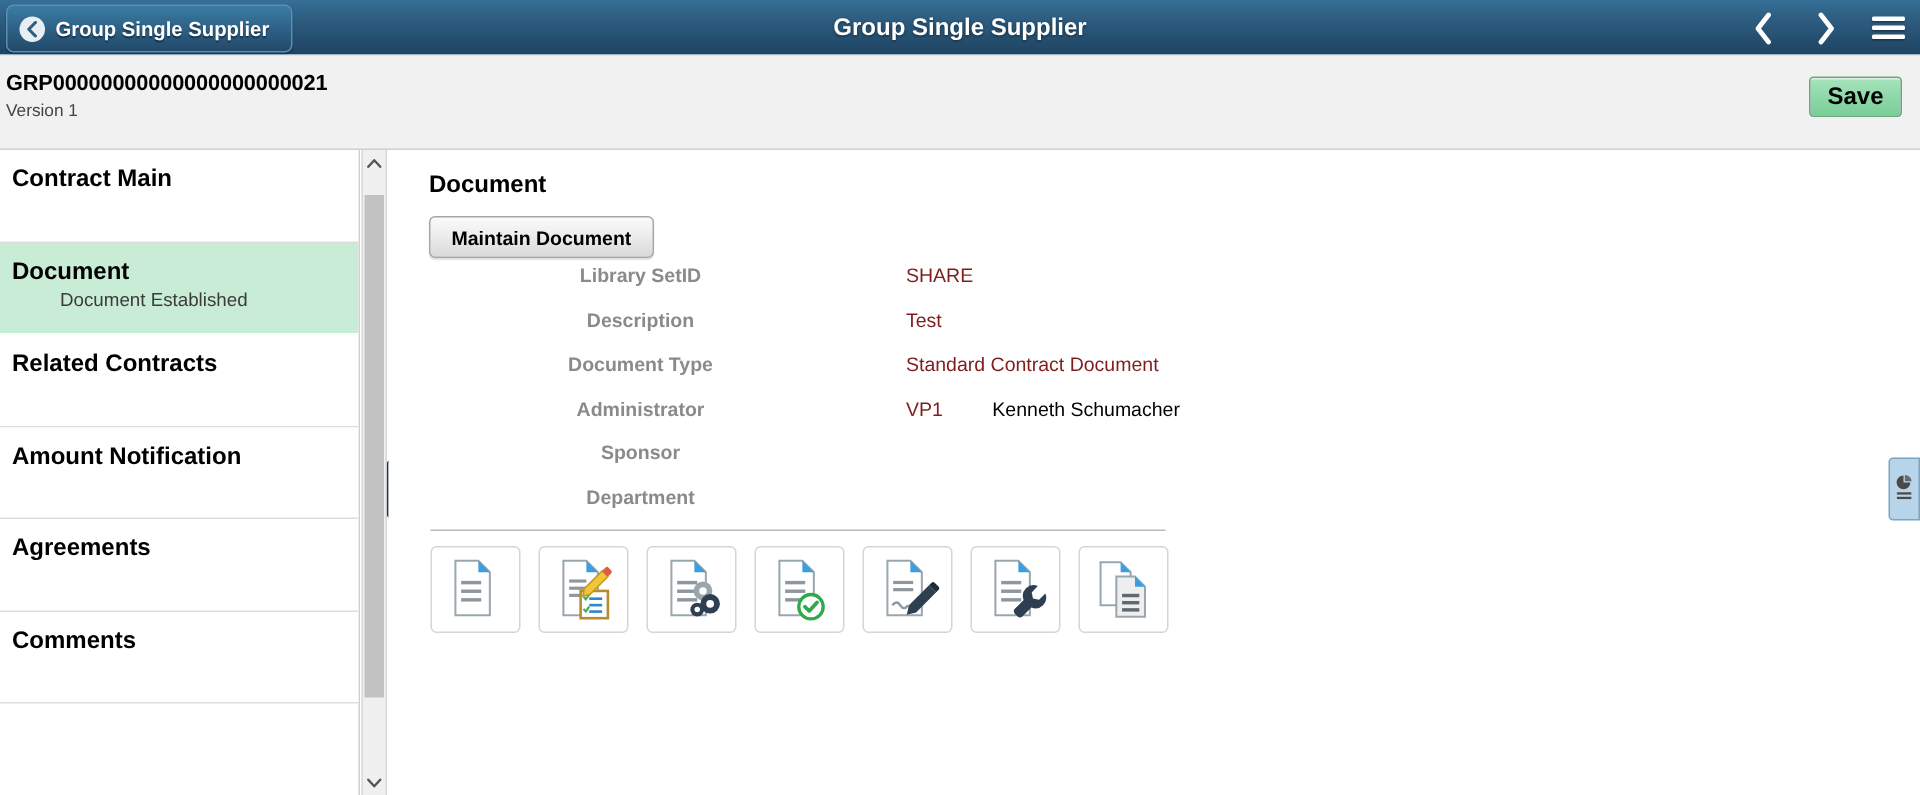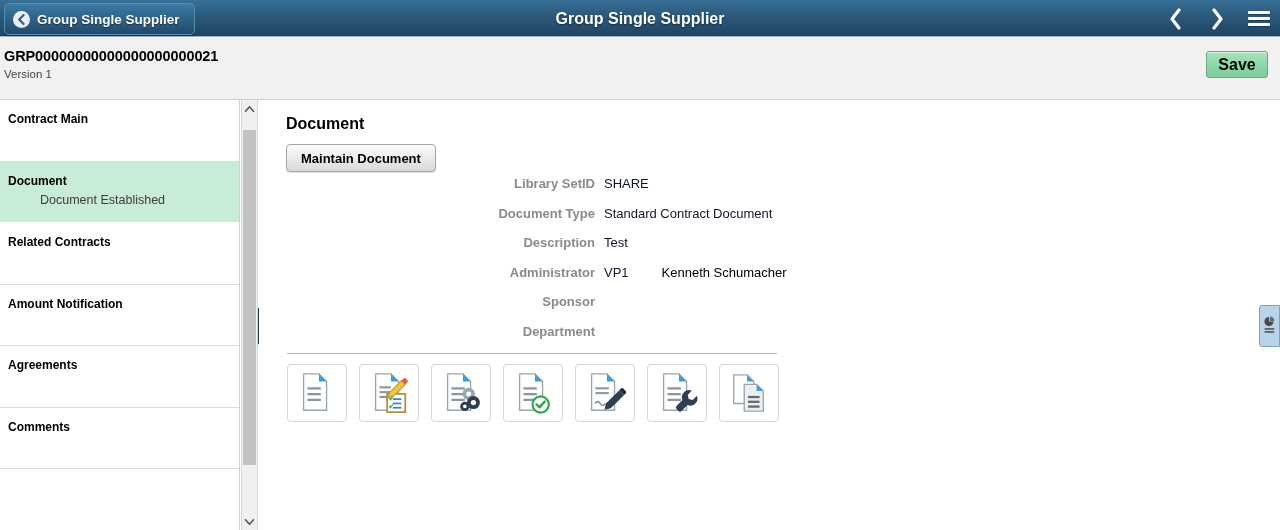--- a/index.html
+++ b/index.html
@@ -150,21 +150,21 @@
     position: relative;
     height: 61.5px;
     padding: 11px 10px 0 8px;
     border-bottom: 1px solid #dddddd;
     box-sizing: border-box;
     cursor: pointer;
     background: #ffffff;
   }
   .side-item.selected { background: #c9ecd6; border-bottom-color: #ffffff; }
   .side-title {
-    font-size: 12px;
+    font-size: 16px;
     font-weight: bold;
     color: #000000;
     line-height: 17px;
   }
   .side-sub {
     font-size: 12.5px;
     color: #3b3b3b;
     line-height: 17px;
     margin-top: 2px;
     margin-left: 32px;
@@ -255,31 +255,31 @@
     left: 0; top: 76px;
     width: 700px;
   }
   .field-row {
     display: flex;
     align-items: baseline;
     height: 29.5px;
   }
   .field-label {
     width: 345px;
-    text-align: right;
+    text-align: center;
     padding-right: 9px;
     box-sizing: border-box;
     font-size: 13px;
     font-weight: bold;
     color: #8a8a8a;
     white-space: nowrap;
   }
   .field-value {
     font-size: 13px;
-    color: #0f172a;
+    color: #7f1d1d;
     white-space: nowrap;
   }
   .field-value2 {
     font-size: 13px;
     color: #000000;
     margin-left: 33px;
     white-space: nowrap;
   }
 
   .divider {
@@ -410,26 +410,26 @@
   <div class="content">
     <div class="panel-title">Document</div>
     <button class="maintain-btn">Maintain Document</button>
 
     <div class="fields" id="fields">
         <div class="field-row">
           <div class="field-label">Library SetID</div>
           <div class="field-value">SHARE</div>
         </div>
         <div class="field-row">
+          <div class="field-label">Description</div>
+          <div class="field-value">Test</div>
+        </div>
+        <div class="field-row">
           <div class="field-label">Document Type</div>
           <div class="field-value">Standard Contract Document</div>
-        </div>
-        <div class="field-row">
-          <div class="field-label">Description</div>
-          <div class="field-value">Test</div>
         </div>
         <div class="field-row">
           <div class="field-label">Administrator</div>
           <div class="field-value">VP1</div>
           <div class="field-value2">Kenneth Schumacher</div>
         </div>
         <div class="field-row">
           <div class="field-label">Sponsor</div>
           <div class="field-value"></div>
         </div>

